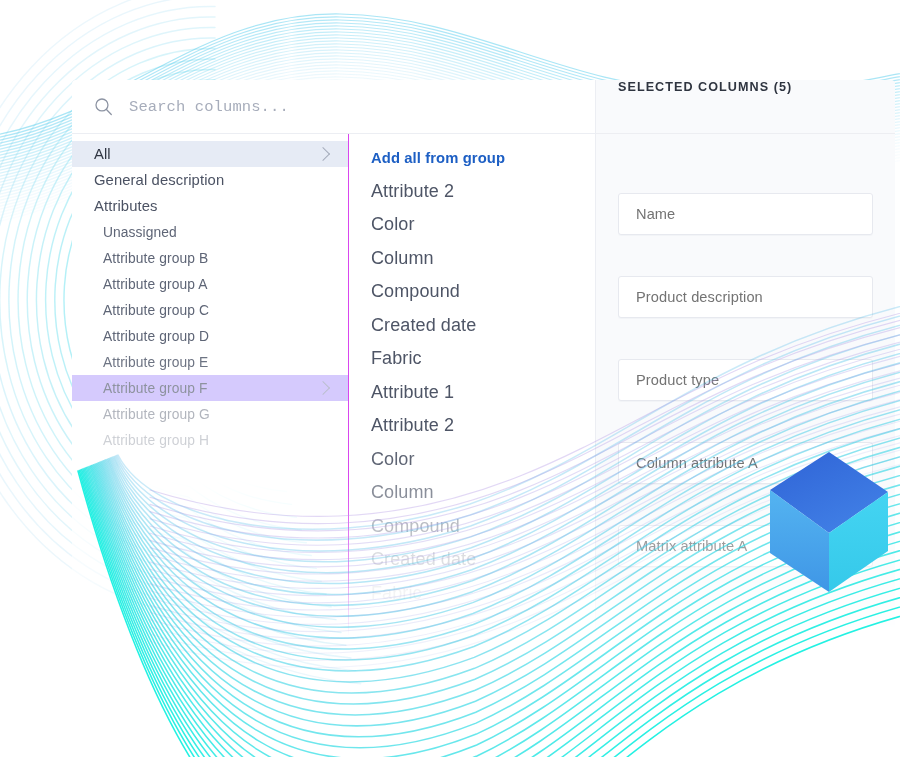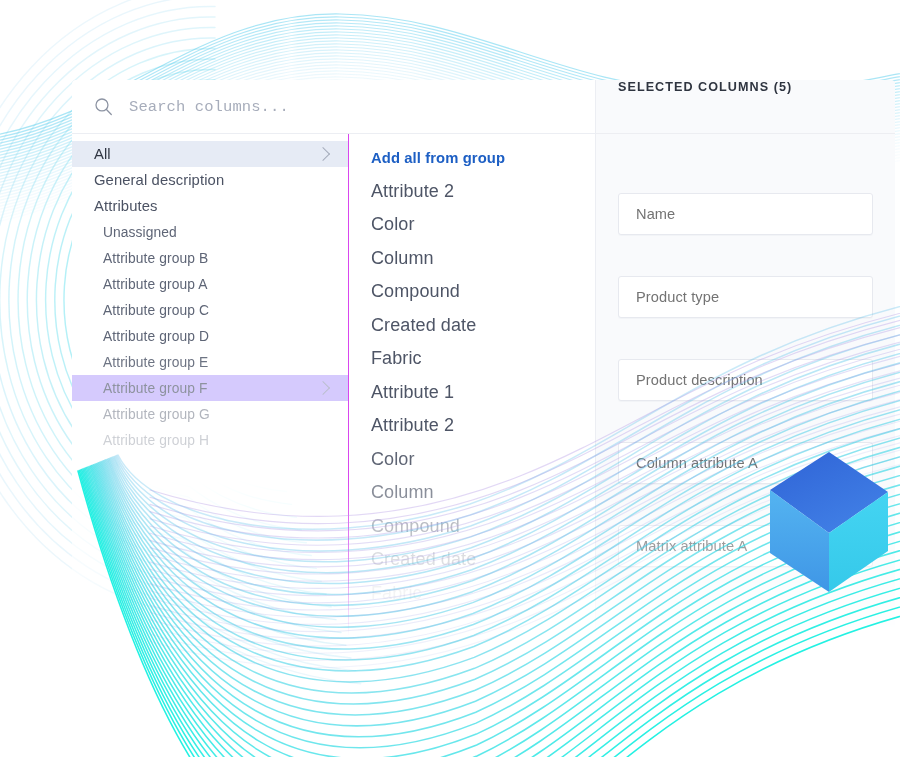--- a/index.html
+++ b/index.html
@@ -240,22 +240,22 @@
             </div>
         </div>
       </div>
 
       <div class="right-region">
         <div class="right-head">
           <div class="right-title">SELECTED COLUMNS (5)</div>
         </div>
         <div class="chips" id="chips">
             <div class="chip">Name</div>
+            <div class="chip">Product description</div>
             <div class="chip">Product type</div>
-            <div class="chip">Product description</div>
             <div class="chip">Column attribute A</div>
             <div class="chip">Matrix attribute A</div>
           </div>
       </div>
 
     </div>
   </div>
 
   <svg class="bg-art bg-art-front" viewBox="0 0 900 757" preserveAspectRatio="none">
     <g id="bigSweep" fill="none" stroke-width="1.6">

